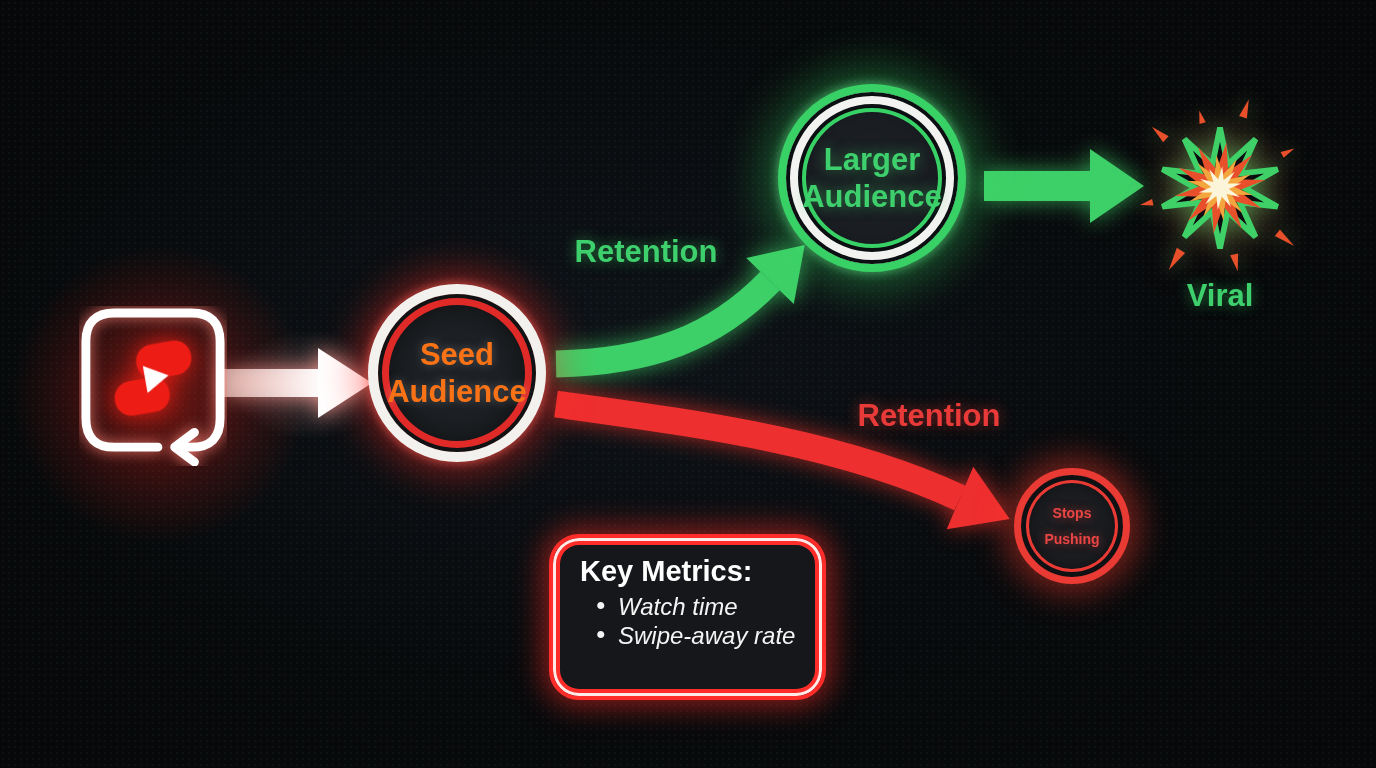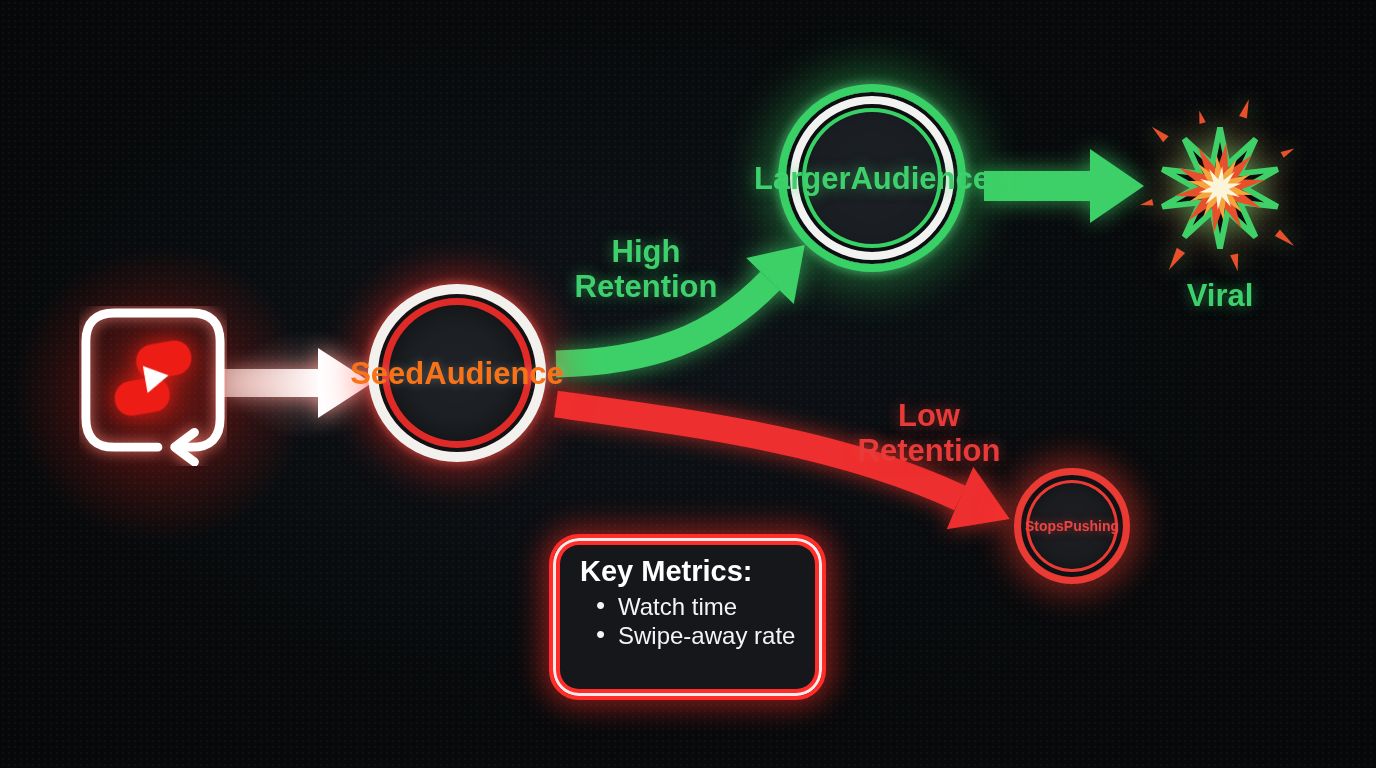--- a/index.html
+++ b/index.html
@@ -21,21 +21,21 @@
     left:10px; top:245px; width:300px; height:300px;
     background:radial-gradient(circle, rgba(255,35,22,0.42) 0%, rgba(255,35,22,0.14) 45%, transparent 70%);
   }
   .glow-whitearrow {
     left:230px; top:330px; width:160px; height:110px;
     background:radial-gradient(ellipse, rgba(255,190,185,0.28) 0%, transparent 70%);
   }
   svg.arrows { position:absolute; left:0; top:0; z-index:1; }
   .node {
     position:absolute; z-index:3; border-radius:50%;
-    display:flex; flex-direction:row; align-items:center; justify-content:center;
+    display:flex; flex-direction:column; align-items:center; justify-content:center;
     text-align:center; font-weight:bold;
   }
   .node span { display:block; }
   #node-seed {
     left:368px; top:284px; width:178px; height:178px;
     border:10px solid #f3f1ee; background:#1d2024;
     box-shadow:
       0 0 38px 12px rgba(255,45,38,0.45),
       0 0 8px 2px rgba(255,120,110,0.55),
       inset 0 0 0 4px #101214,
@@ -89,21 +89,21 @@
     border:4px solid #ff2d2a; border-radius:30px; background:#15171b;
     box-shadow:
       0 0 28px 7px rgba(255,45,38,0.5),
       inset 0 0 0 3px #ffeae7,
       inset 0 0 0 7px #ff2d2a;
     color:#f4f4f4;
   }
   #key-metrics .km-title {
     margin:17px 0 4px 27px; font-size:29px; font-weight:bold; color:#ffffff;
   }
-  #key-metrics ul { list-style:none; margin-left:43px; }
+  #key-metrics ul { list-style:none; margin-left:43px;font-style:italic; }
   #key-metrics li {
     font-size:24px; line-height:29px; position:relative; padding-left:22px;
   }
   #key-metrics li::before {
     content:"\2022"; position:absolute; left:0; top:-1px; font-size:26px;
   }
 </style>
 </head>
 <body>
 
@@ -148,21 +148,20 @@
       <polygon points="-8,-14 -8,14 16,0" fill="#ffffff"></polygon>
     </g>
   </svg>
 
   <div class="node" id="node-seed">
     <span>Seed</span>
     <span>Audience</span>
   </div>
 
   <div class="edge-label" id="label-high">
-    <span>High</span>
     <span>Retention</span>
   </div>
 
   <div class="node" id="node-larger">
     <span>Larger</span>
     <span>Audience</span>
   </div>
 
   <svg id="explosion-icon" viewBox="-110 -110 220 220" width="180" height="180" style="filter: drop-shadow(0 0 10px rgba(70,210,110,0.55)) drop-shadow(0 0 14px rgba(235,80,45,0.35));">
     <defs>
@@ -180,21 +179,20 @@
     </g>
     <use href="#star" fill="#0b0d10" stroke="#3fd068" stroke-width="7"></use>
     <use href="#star" transform="rotate(8) scale(0.76)" fill="#e8502b"></use>
     <use href="#star" transform="rotate(-6) scale(0.55)" fill="#f3a63d"></use>
     <use href="#star" transform="rotate(6) scale(0.36)" fill="#fdf5da"></use>
   </svg>
 
   <div id="label-viral">Viral</div>
 
   <div class="edge-label" id="label-low">
-    <span>Low</span>
     <span>Retention</span>
   </div>
 
   <div class="node" id="node-stops">
     <span>Stops</span>
     <span>Pushing</span>
   </div>
 
   <div id="key-metrics">
     <div class="km-title">Key Metrics:</div>

